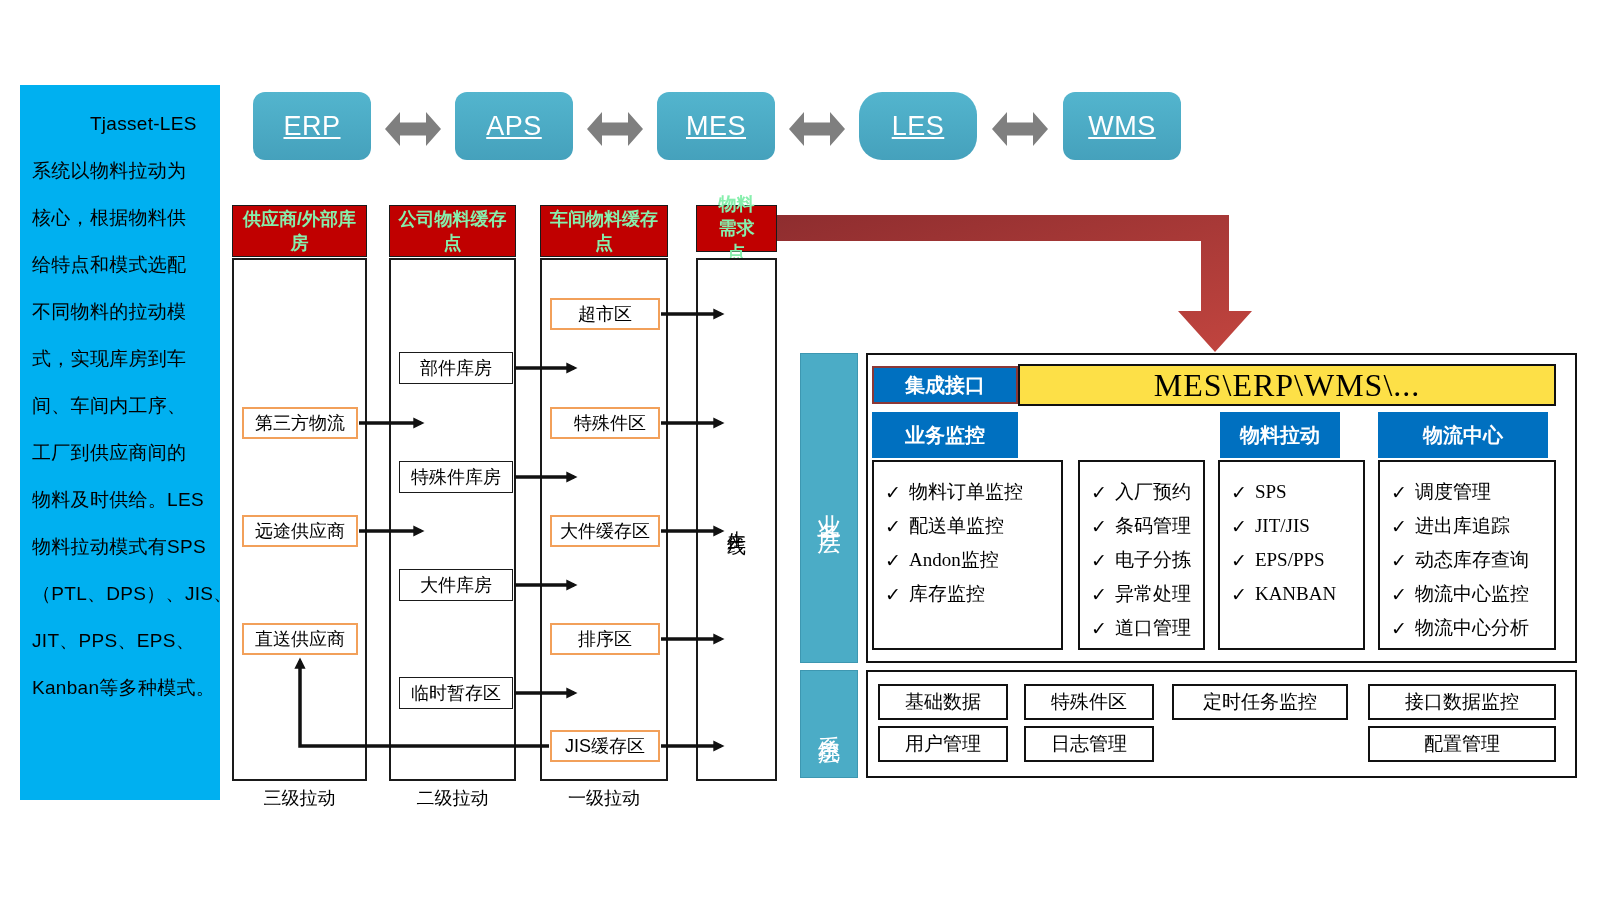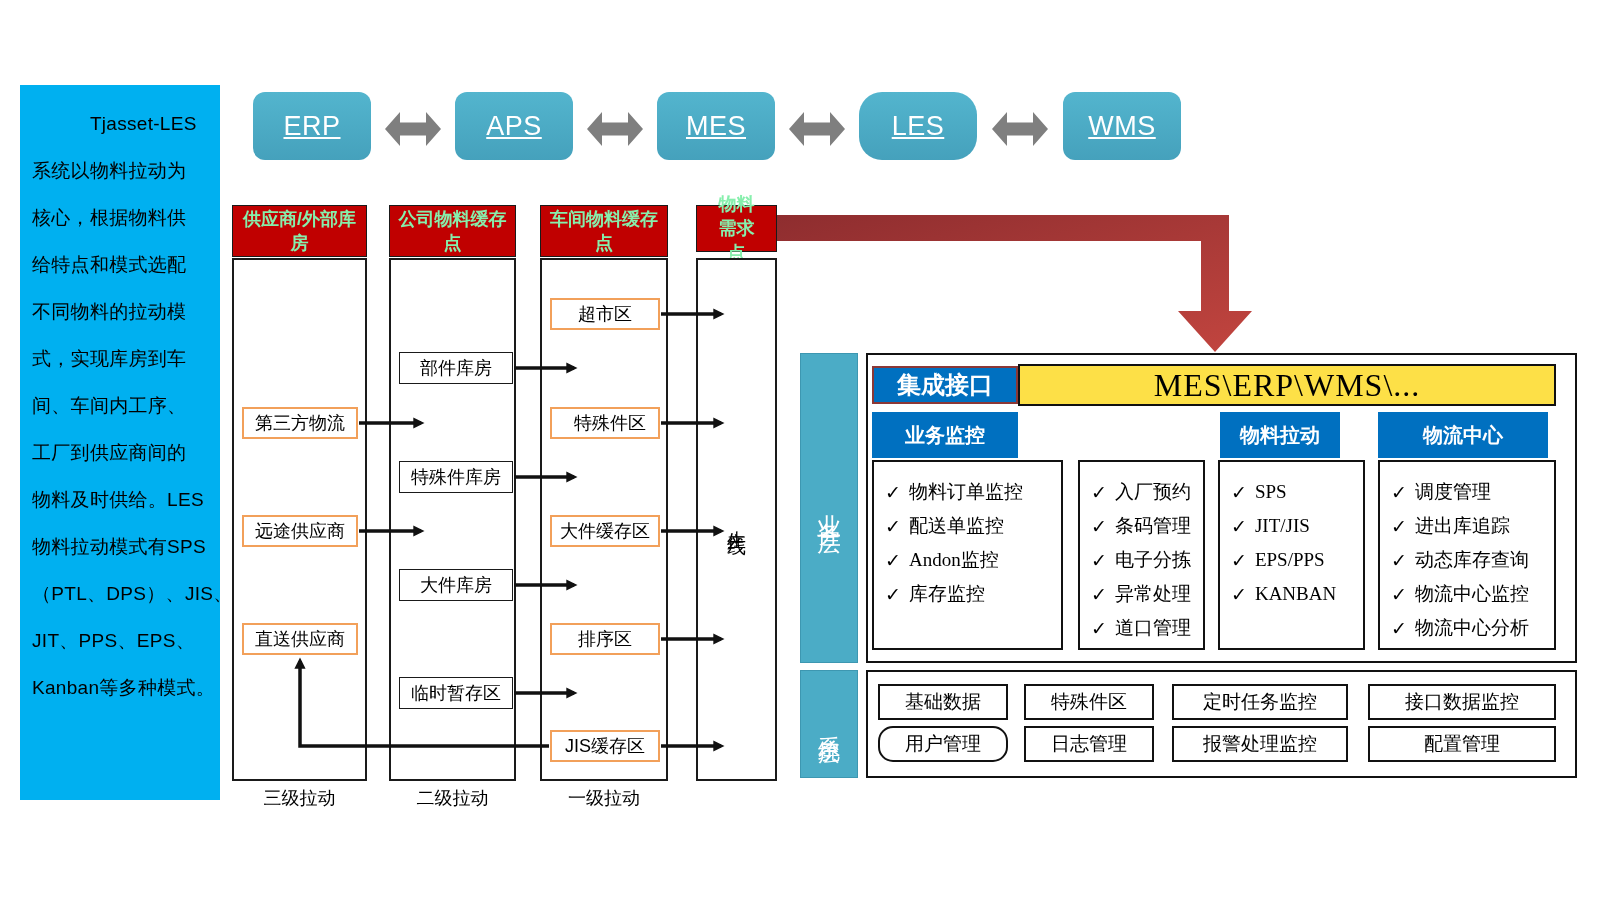--- a/index.html
+++ b/index.html
@@ -20,21 +20,21 @@
   .fitem.orange{border:2px solid #F2A05A;}
   .fitem.blackb{border:1.5px solid #1a1a1a;}
   .flabel{font-size:18px;text-align:center;}
   .vtext{writing-mode:vertical-rl;text-orientation:upright;font-size:19px;letter-spacing:3px;}
   #prodline{display:flex;align-items:center;justify-content:center;}
   
   .layerbar{background:#4BACC6;border:1px solid #3d97b1;color:#fff;display:flex;align-items:center;justify-content:center;
             writing-mode:vertical-rl;text-orientation:upright;font-family:"Liberation Serif","DejaVu Serif",serif;
             font-size:24px;letter-spacing:9px;}
   .panelbox{background:#fff;border:2px solid #111;}
-  .integ{background:#0070C0;border:2px solid #8C3836;color:#fff;font-weight:bold;font-size:24px;
+  .integ{background:#0070C0;border:2px solid #8C3836;color:#fff;font-weight:bold;font-size:20px;
          display:flex;align-items:center;justify-content:center;z-index:3;}
   .mesbox{background:#fde047;border:2px solid #111;font-family:"Liberation Serif","DejaVu Serif",serif;font-size:32px;
           letter-spacing:1px;display:flex;align-items:center;justify-content:center;}
   .bluehead{background:#0070C0;color:#fff;font-weight:bold;font-size:20px;display:flex;align-items:center;justify-content:center;}
   .modbox{background:#fff;border:2px solid #111;padding-top:13px;box-sizing:border-box;}
   .mrow{height:34px;display:flex;align-items:center;padding-left:11px;
         font-family:"Liberation Serif","DejaVu Serif",serif;font-size:19px;}
   .chk{margin-right:8px;}
   .sysitem{background:#fff;border:2px solid #111;display:flex;align-items:center;justify-content:center;
            font-size:19px;font-weight:500;}
@@ -188,23 +188,22 @@
       </div>
   </div>
 
   <div class="abs layerbar" style="left:800px;top:670px;width:58px;height:108px;box-sizing:border-box;letter-spacing:4px;font-size:22px;">系统层</div>
   <div class="abs panelbox" style="left:866px;top:670px;width:711px;height:108px;box-sizing:border-box;"></div>
 
   <div class="abs sysitem" style="left:878px;top:684px;width:130px;height:36px;box-sizing:border-box;">基础数据</div>
   <div class="abs sysitem" style="left:1024px;top:684px;width:130px;height:36px;box-sizing:border-box;">特殊件区</div>
   <div class="abs sysitem" style="left:1172px;top:684px;width:176px;height:36px;box-sizing:border-box;">定时任务监控</div>
   <div class="abs sysitem" style="left:1368px;top:684px;width:188px;height:36px;box-sizing:border-box;">接口数据监控</div>
-  <div class="abs sysitem" style="left:878px;top:726px;width:130px;height:36px;box-sizing:border-box;border-radius:15px;">用户管理</div>
+  <div class="abs sysitem" style="left:878px;top:726px;width:130px;height:36px;box-sizing:border-box;">用户管理</div>
   <div class="abs sysitem" style="left:1024px;top:726px;width:130px;height:36px;box-sizing:border-box;">日志管理</div>
-  <div class="abs sysitem" style="left:1172px;top:726px;width:176px;height:36px;box-sizing:border-box;">报警处理监控</div>
   <div class="abs sysitem" style="left:1368px;top:726px;width:188px;height:36px;box-sizing:border-box;">配置管理</div>
 
   <svg width="1600" height="900" viewBox="0 0 1600 900">
     <defs>
       <marker id="ah" markerWidth="4" markerHeight="3.4" refX="2.2" refY="1.6" orient="auto">
         <path d="M0,0 L3.2,1.6 L0,3.2 Z" fill="#111"></path>
       </marker>
       <linearGradient id="redgrad" x1="0" y1="0" x2="1" y2="1">
         <stop offset="0" stop-color="#8E2D2F"></stop>
         <stop offset="1" stop-color="#C2453F"></stop>

